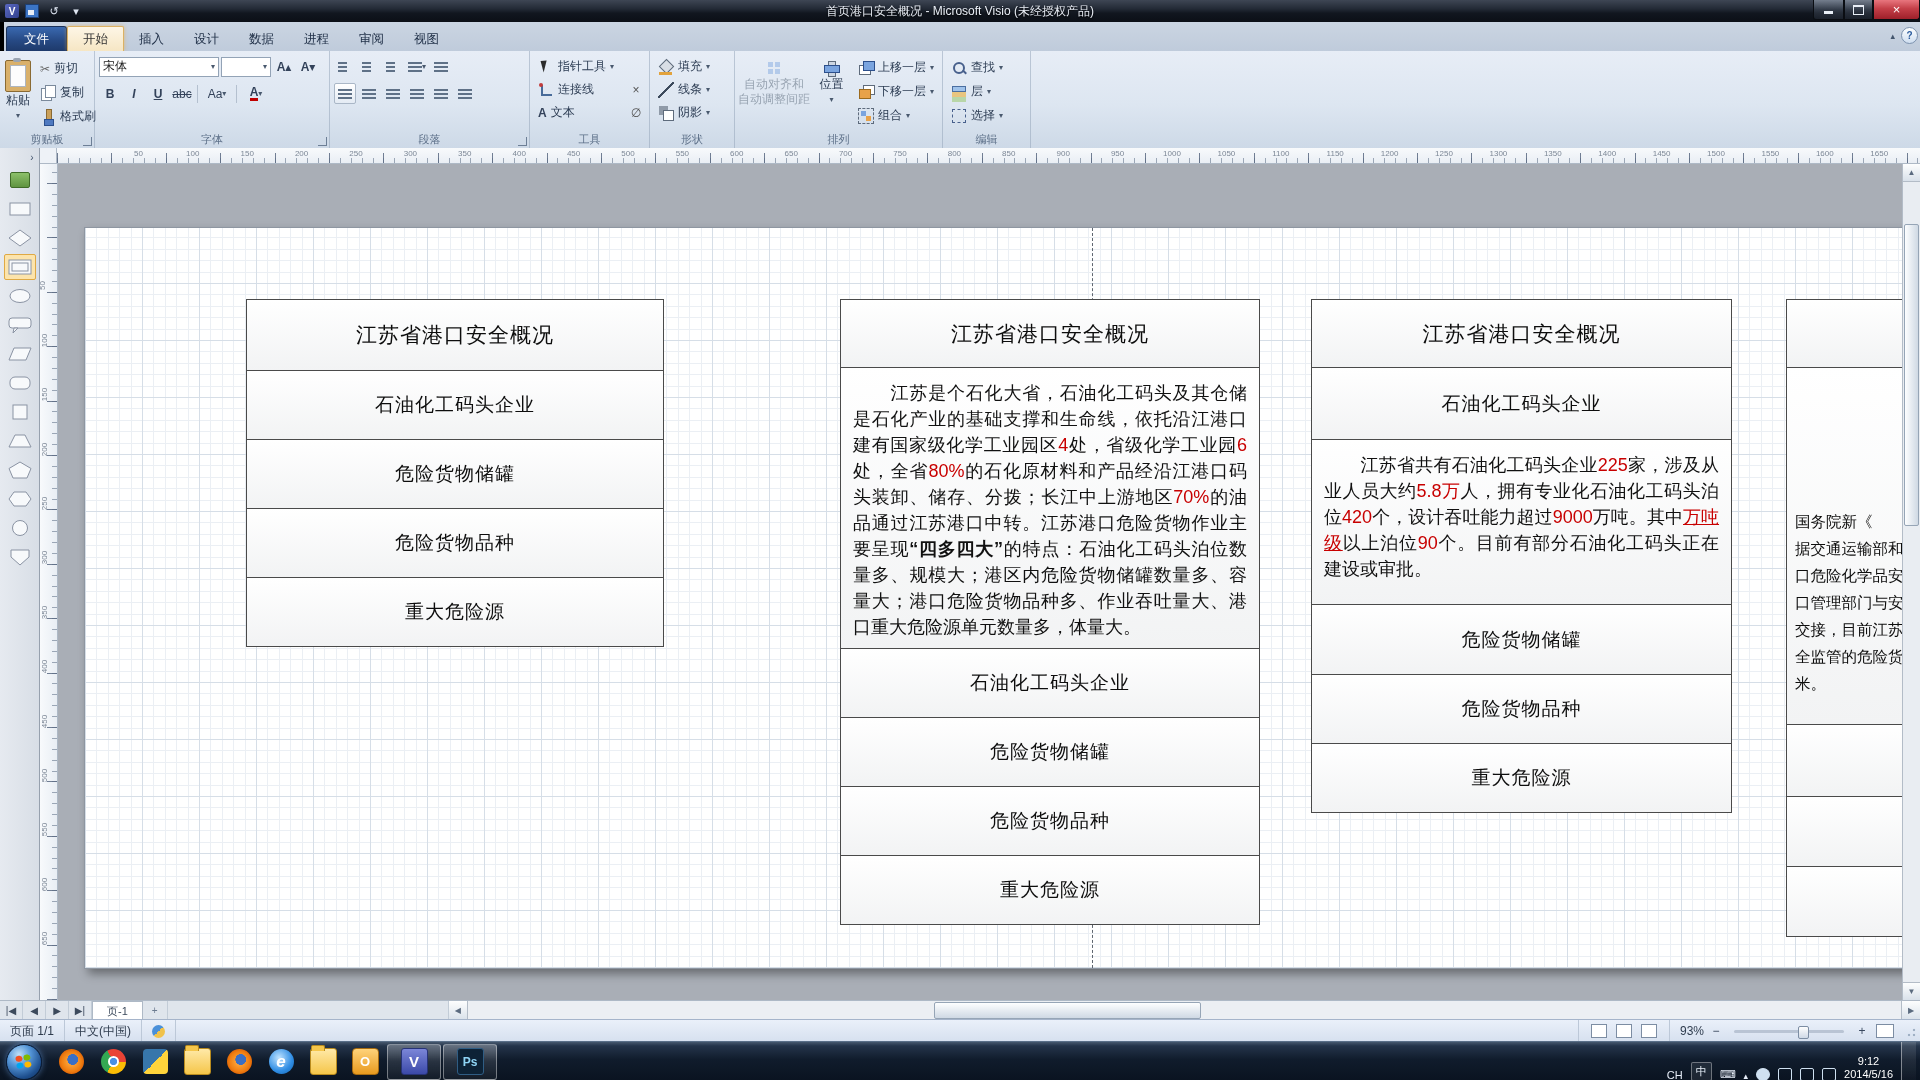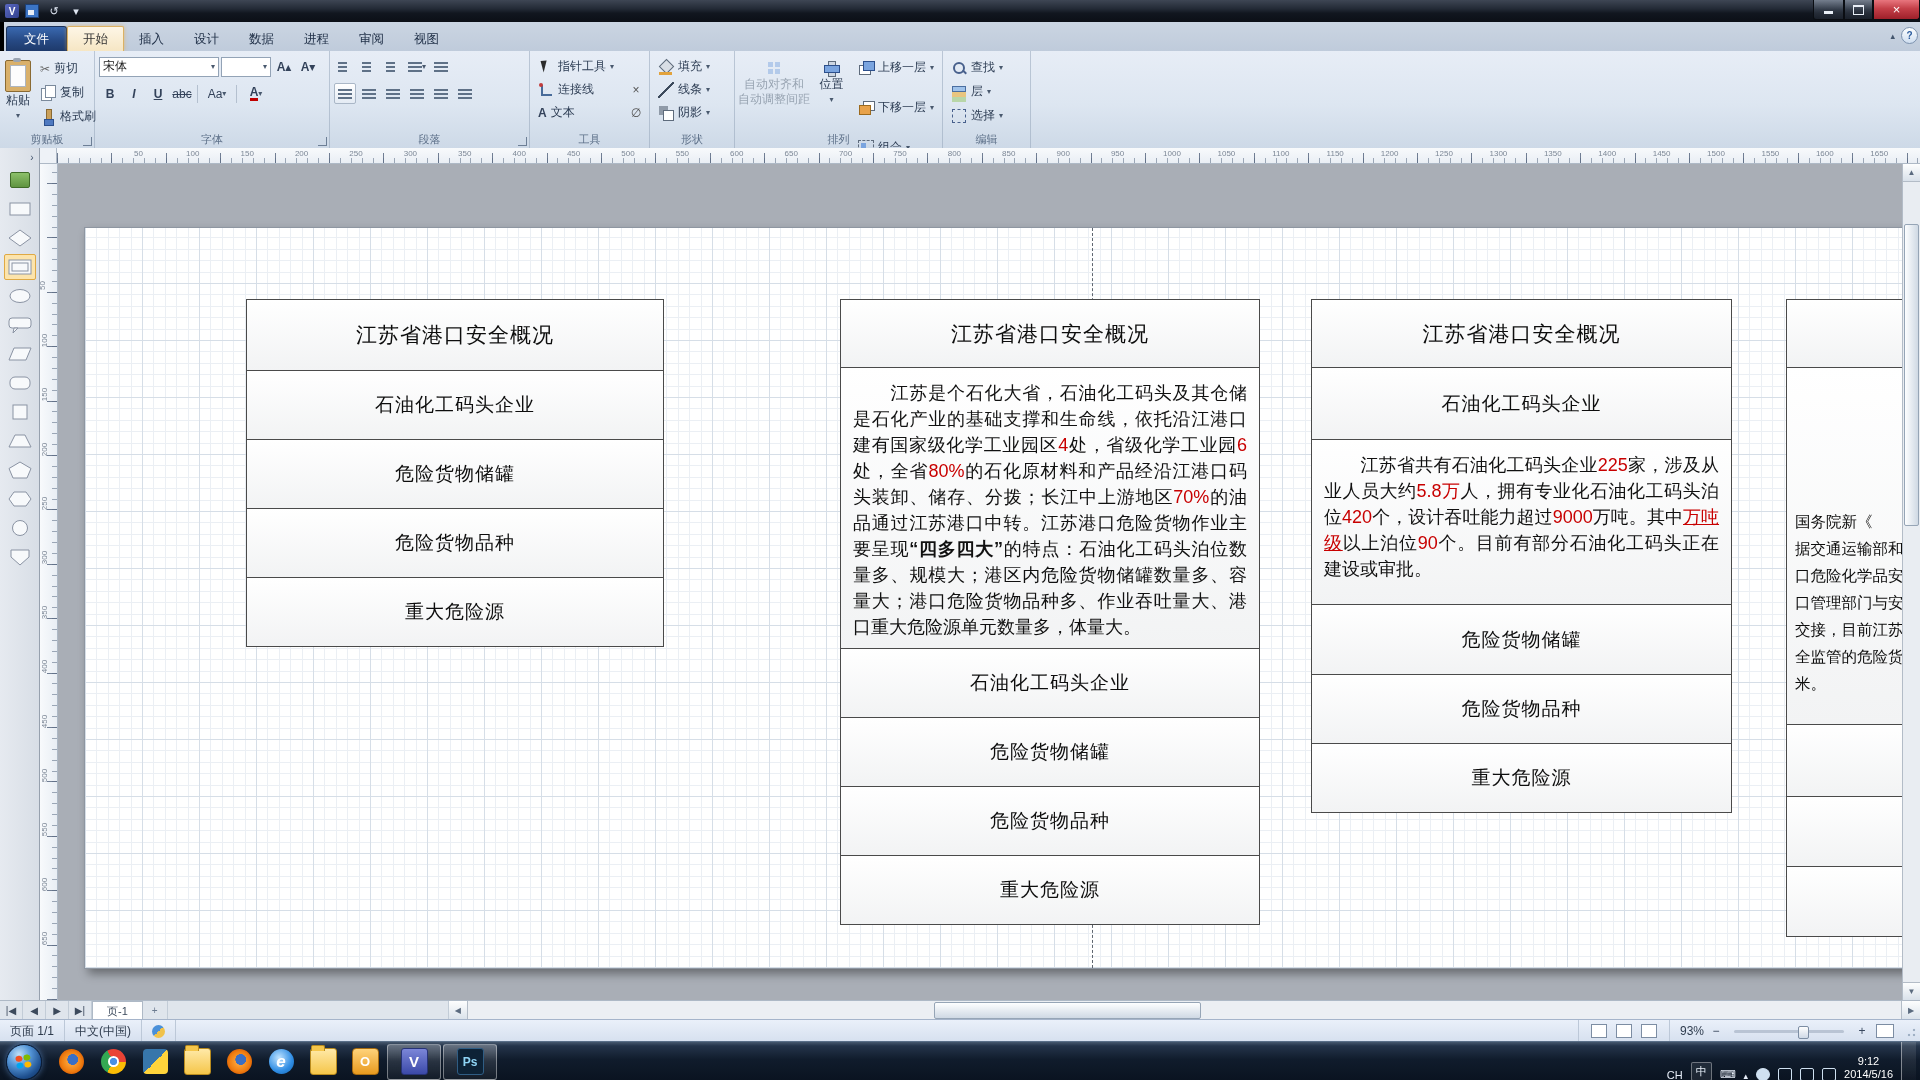--- a/index.html
+++ b/index.html
@@ -234,20 +234,21 @@
 
   <div class="titlebar">
     <div class="qat">
       <span class="appicon">V</span>
       <span class="qat-btn">
           <span class="saveicon"></span>
         </span>
       <span class="qat-btn">↺</span>
       <span class="qat-btn">▾</span>
     </div>
+    <div class="title-text">首页港口安全概况 - Microsoft Visio (未经授权产品)</div>
     <div class="winbtns">
       <div class="winbtn min">
           <span class="glyph-min"></span>
         </div>
       <div class="winbtn max">
           <span class="glyph-max"></span>
         </div>
       <div class="winbtn close">
           <span>×</span>
         </div>
@@ -444,21 +445,21 @@
         <div class="rbtn-big disabled rbtn" style="width:62px;">
           <span class="mi ic-align" style="opacity:.45;"></span>
           <span>自动对齐和</span>
           <span>自动调整间距</span>
         </div>
         <div class="rbtn-big" style="width:42px;">
           <span class="mi ic-position"></span>
           <span>位置</span>
           <span class="caret">▾</span>
         </div>
-        <div style="display:flex;flex-direction:column;gap:19px;padding-top:3px;">
+        <div style="display:flex;flex-direction:column;gap:3px;padding-top:3px;">
           <div class="rbtn">
               <span class="mi ic-layerup"></span>
               <span>上移一层</span>
               <span class="caret">▾</span>
             </div>
           <div class="rbtn">
               <span class="mi ic-layerdn"></span>
               <span>下移一层</span>
               <span class="caret">▾</span>
             </div>

